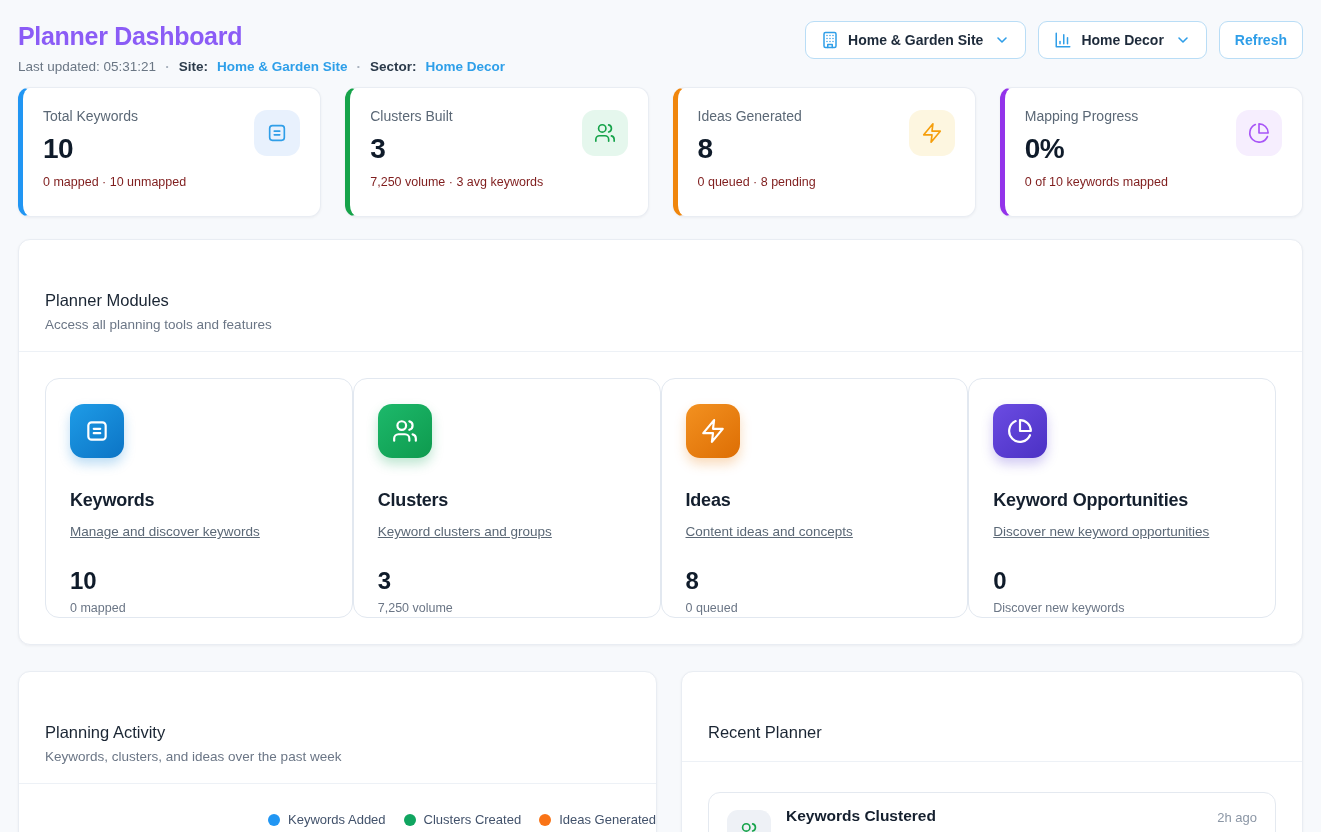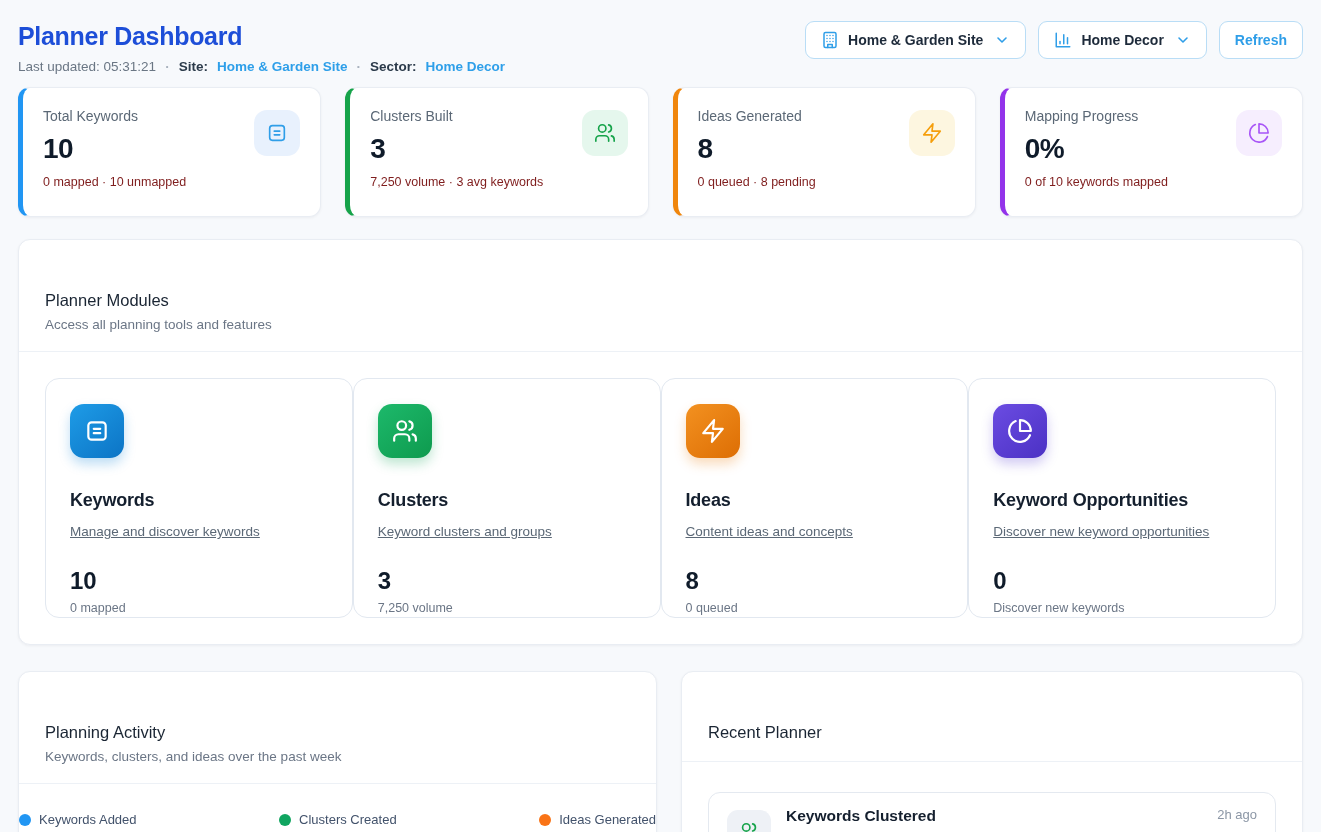--- a/index.html
+++ b/index.html
@@ -6,21 +6,21 @@
   html,body { width: 1321px; height: 832px; overflow: hidden; }
   body {
     font-family: "Liberation Sans", sans-serif;
     background: #f7f9fc;
     color: #16202e;
   }
   .page { padding: 12px 18px 0; }
 
   
   .topbar { display: flex; justify-content: space-between; align-items: flex-start; }
-  .page-title { font-size: 25px; font-weight: 700; letter-spacing: -0.3px; margin: 10px 0 8px; color: #1d4ed8; }
+  .page-title { font-size: 25px; font-weight: 700; letter-spacing: -0.3px; margin: 10px 0 8px; color: #8b5cf6; }
   .meta-row { font-size: 13.5px; color: #6a7684; display: flex; align-items: center; gap: 9px; }
   .meta-row .sep { color: #a8b1bd; font-weight: 700; }
   .meta-label { color: #2b3a4a; font-weight: 700; }
   .meta-link { color: #2e9fe9; font-weight: 700; text-decoration: none; cursor: pointer; }
   .actions { display: flex; gap: 12px; margin-top: 9px; }
   .btn {
     display: inline-flex; align-items: center; gap: 9px;
     background: #fff; border: 1px solid #b9ddf6; border-radius: 9px;
     padding: 0 15px; height: 38px; font-size: 14px; font-weight: 700;
     color: #1d2a3a; cursor: pointer; font-family: inherit;
@@ -76,39 +76,39 @@
   .mod-indigo { background: linear-gradient(140deg,#6b4ce2,#4b31c4); box-shadow: 0 6px 12px rgba(91,63,212,.28); }
   .module-title { font-size: 18px; font-weight: 800; color: #141f2e; margin-bottom: 13px; letter-spacing: -0.2px; }
   .module-desc { font-size: 13.5px; color: #5b6876; margin-bottom: 28px; text-decoration: underline; }
   .module-value { font-size: 24px; font-weight: 800; color: #0f1b2a; }
   .module-sub { font-size: 12.5px; color: #6b7686; margin-top: 6px; }
 
   
   .bottom-row { display: grid; grid-template-columns: 1fr 1fr; gap: 24px; margin-top: 26px; }
   .bottom-row .panel { height: 400px; }
 
-  .legend-row { display: flex; justify-content: space-between; gap: 18px; margin-top: 28px; }
+  .legend-row { display: flex; justify-content: flex-end; gap: 18px; margin-top: 28px; }
   .legend-item { display: flex; align-items: center; gap: 8px; font-size: 13px; color: #42526b; cursor: pointer; }
   .legend-dot { width: 12px; height: 12px; border-radius: 50%; }
   .chart-wrap { margin-top: 12px; }
   .chart-wrap svg { display: block; }
 
   
   .activity-list { padding: 30px 26px; }
   .activity-item {
     display: flex; gap: 15px; align-items: flex-start;
     border: 1px solid #e4e9f0; border-radius: 12px; padding: 14px 18px; background: #fff;
   }
   .activity-icon {
     width: 44px; height: 44px; border-radius: 11px; background: #eef1f6;
     display: flex; align-items: center; justify-content: center; color: #16a34a; flex: 0 0 auto;
     margin-top: 3px;
   }
   .activity-body { flex: 1; }
-  .activity-top { display: flex; justify-content: space-between; align-items: flex-start; }
+  .activity-top { display: flex; justify-content: space-between; align-items: flex-end; }
   .activity-title { font-size: 15.5px; font-weight: 800; color: #141f2e; }
   .activity-time { font-size: 13px; color: #8b96a5; }
   .activity-desc { font-size: 14px; color: #5b6876; margin-top: 8px; }
 
   svg.ic { stroke: currentColor; fill: none; stroke-linecap: round; stroke-linejoin: round; }
 </style>
 </head>
 <body>
 
 <div class="page">

